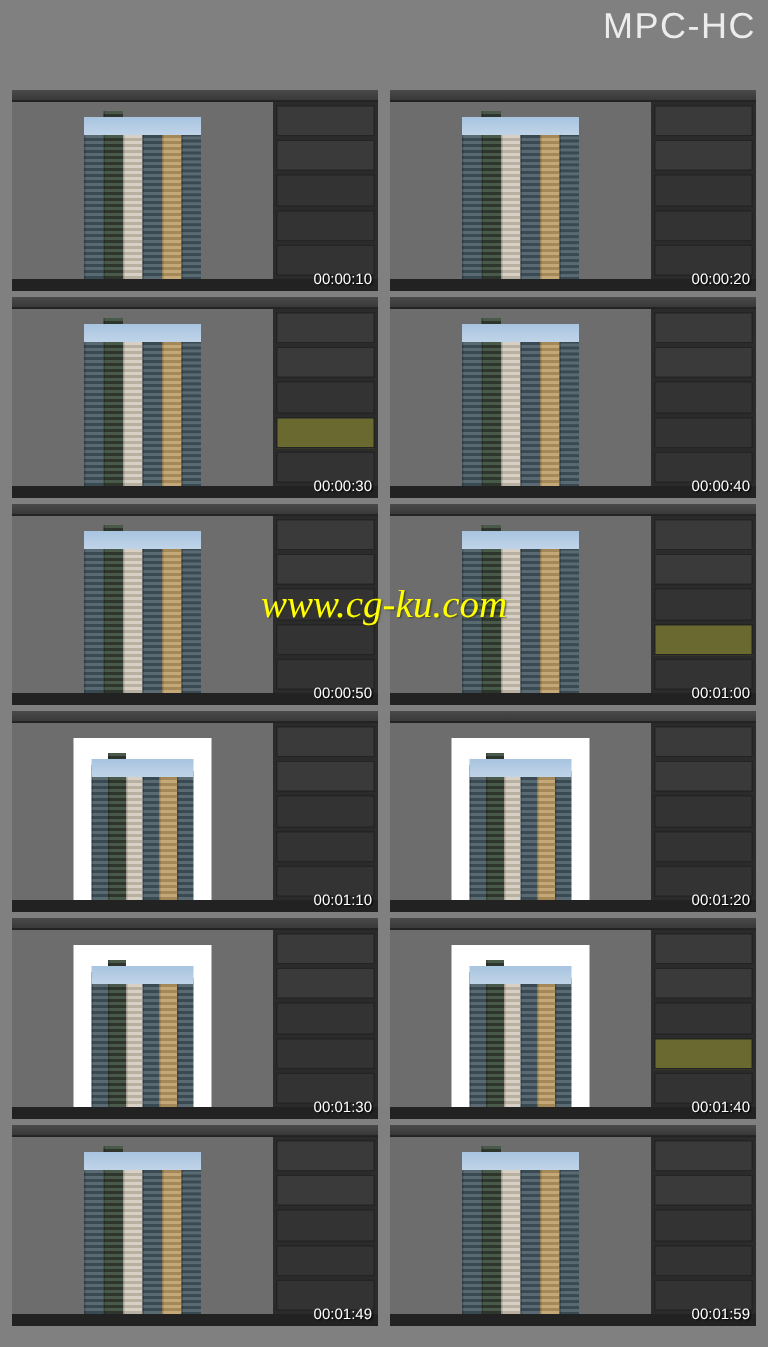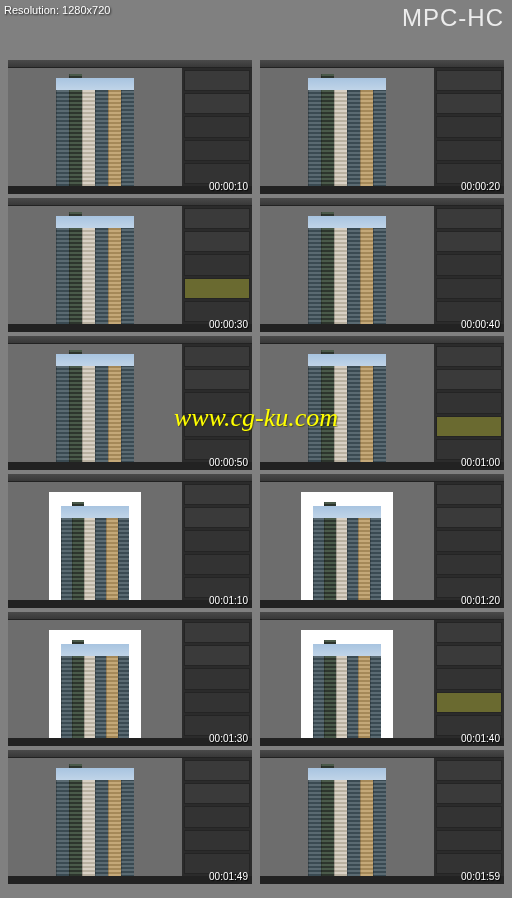--- a/index.html
+++ b/index.html
@@ -27,21 +27,21 @@
     right: 8px;
     color: rgba(255,255,255,.85);
     font-size: 24px;
     font-weight: 300;
     letter-spacing: 1px;
     z-index: 10;
     font-family: Arial, sans-serif;
   }
   .watermark {
     position: absolute;
-    top: 403px;
+    top: 388px;
     left: 50%;
     transform: translateX(-50%);
     color: #ffff00;
     font-size: 26px;
     font-family: Georgia, "Times New Roman", serif;
     font-style: italic;
     z-index: 20;
     text-shadow: 1px 1px 1px rgba(50,50,0,.6);
   }
   .grid {
@@ -159,21 +159,20 @@
     color: #fff;
     font-size: 10px;
     font-family: Arial, sans-serif;
     text-shadow: 1px 1px 1px rgba(0,0,0,.9);
   }
 </style>
 </head>
 <body>
 
 <div class="info-overlay">
-  <div><span>Resolution:</span> <span>1280x720</span></div>
 </div>
 
 <div class="app-logo">MPC-HC</div>
 
 <div class="watermark">www.cg-ku.com</div>
 
 <div class="grid" id="grid">
     <div class="thumb">
     <div class="thumb-menubar"></div>
     <div class="thumb-body">

